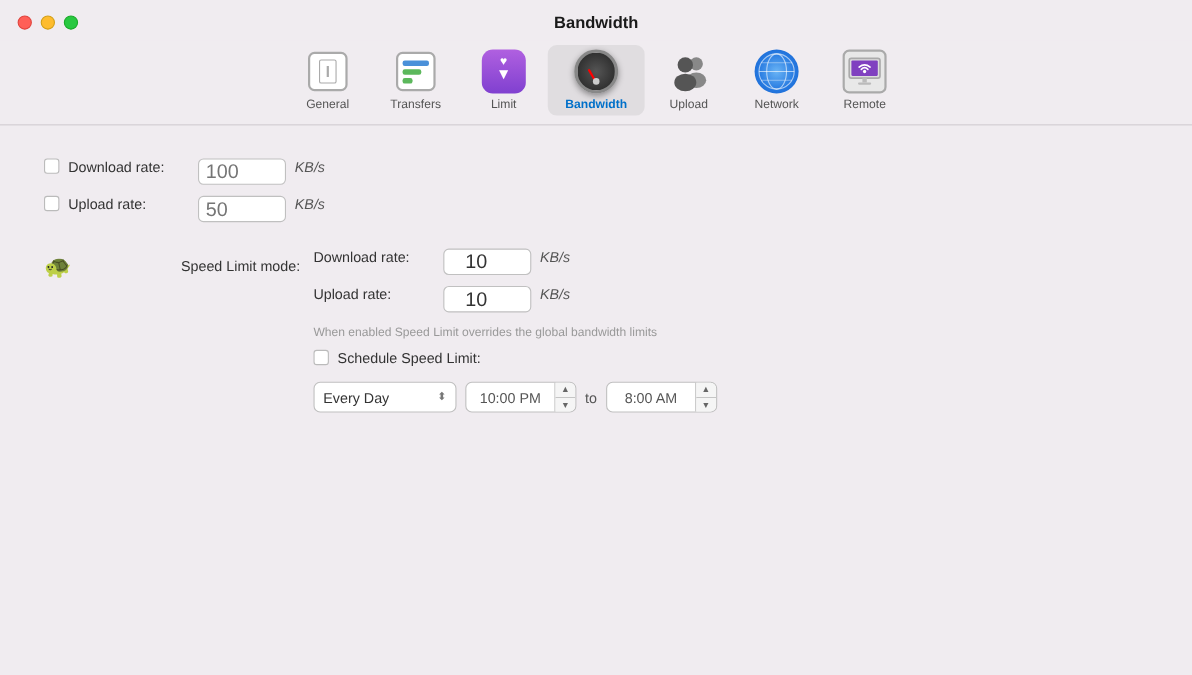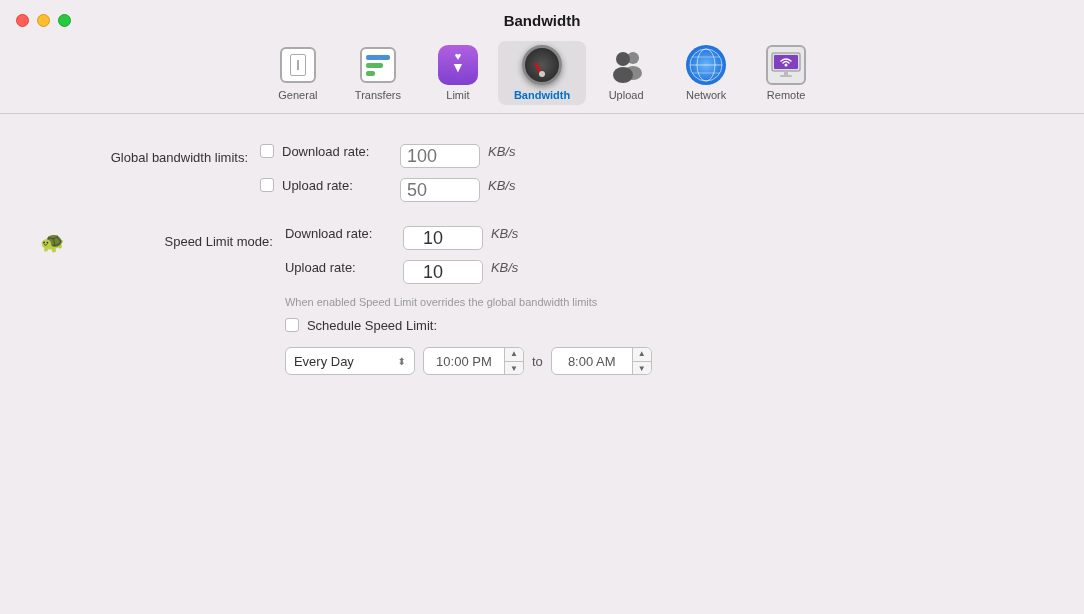--- a/index.html
+++ b/index.html
@@ -484,23 +484,20 @@
       </div>
     </div>
     <span class="tab-label">Remote</span>
   </div>
 
 </div>
 
 <div class="content">
 
   <div class="global-section-wrapper">
-    <div style="min-width:220px; text-align:right; padding-right:12px; padding-top:4px;">
-      <span class="section-label">Global bandwidth limits:</span>
-    </div>
     <div class="section-controls">
       <div class="control-row">
         <input type="checkbox" class="checkbox" style="">
         <span class="control-label">Download rate:</span>
         <input type="text" class="text-input" placeholder="100" style="">
         <span class="unit-label">KB/s</span>
       </div>
       <div class="control-row">
         <input type="checkbox" class="checkbox" style="">
         <span class="control-label">Upload rate:</span>

